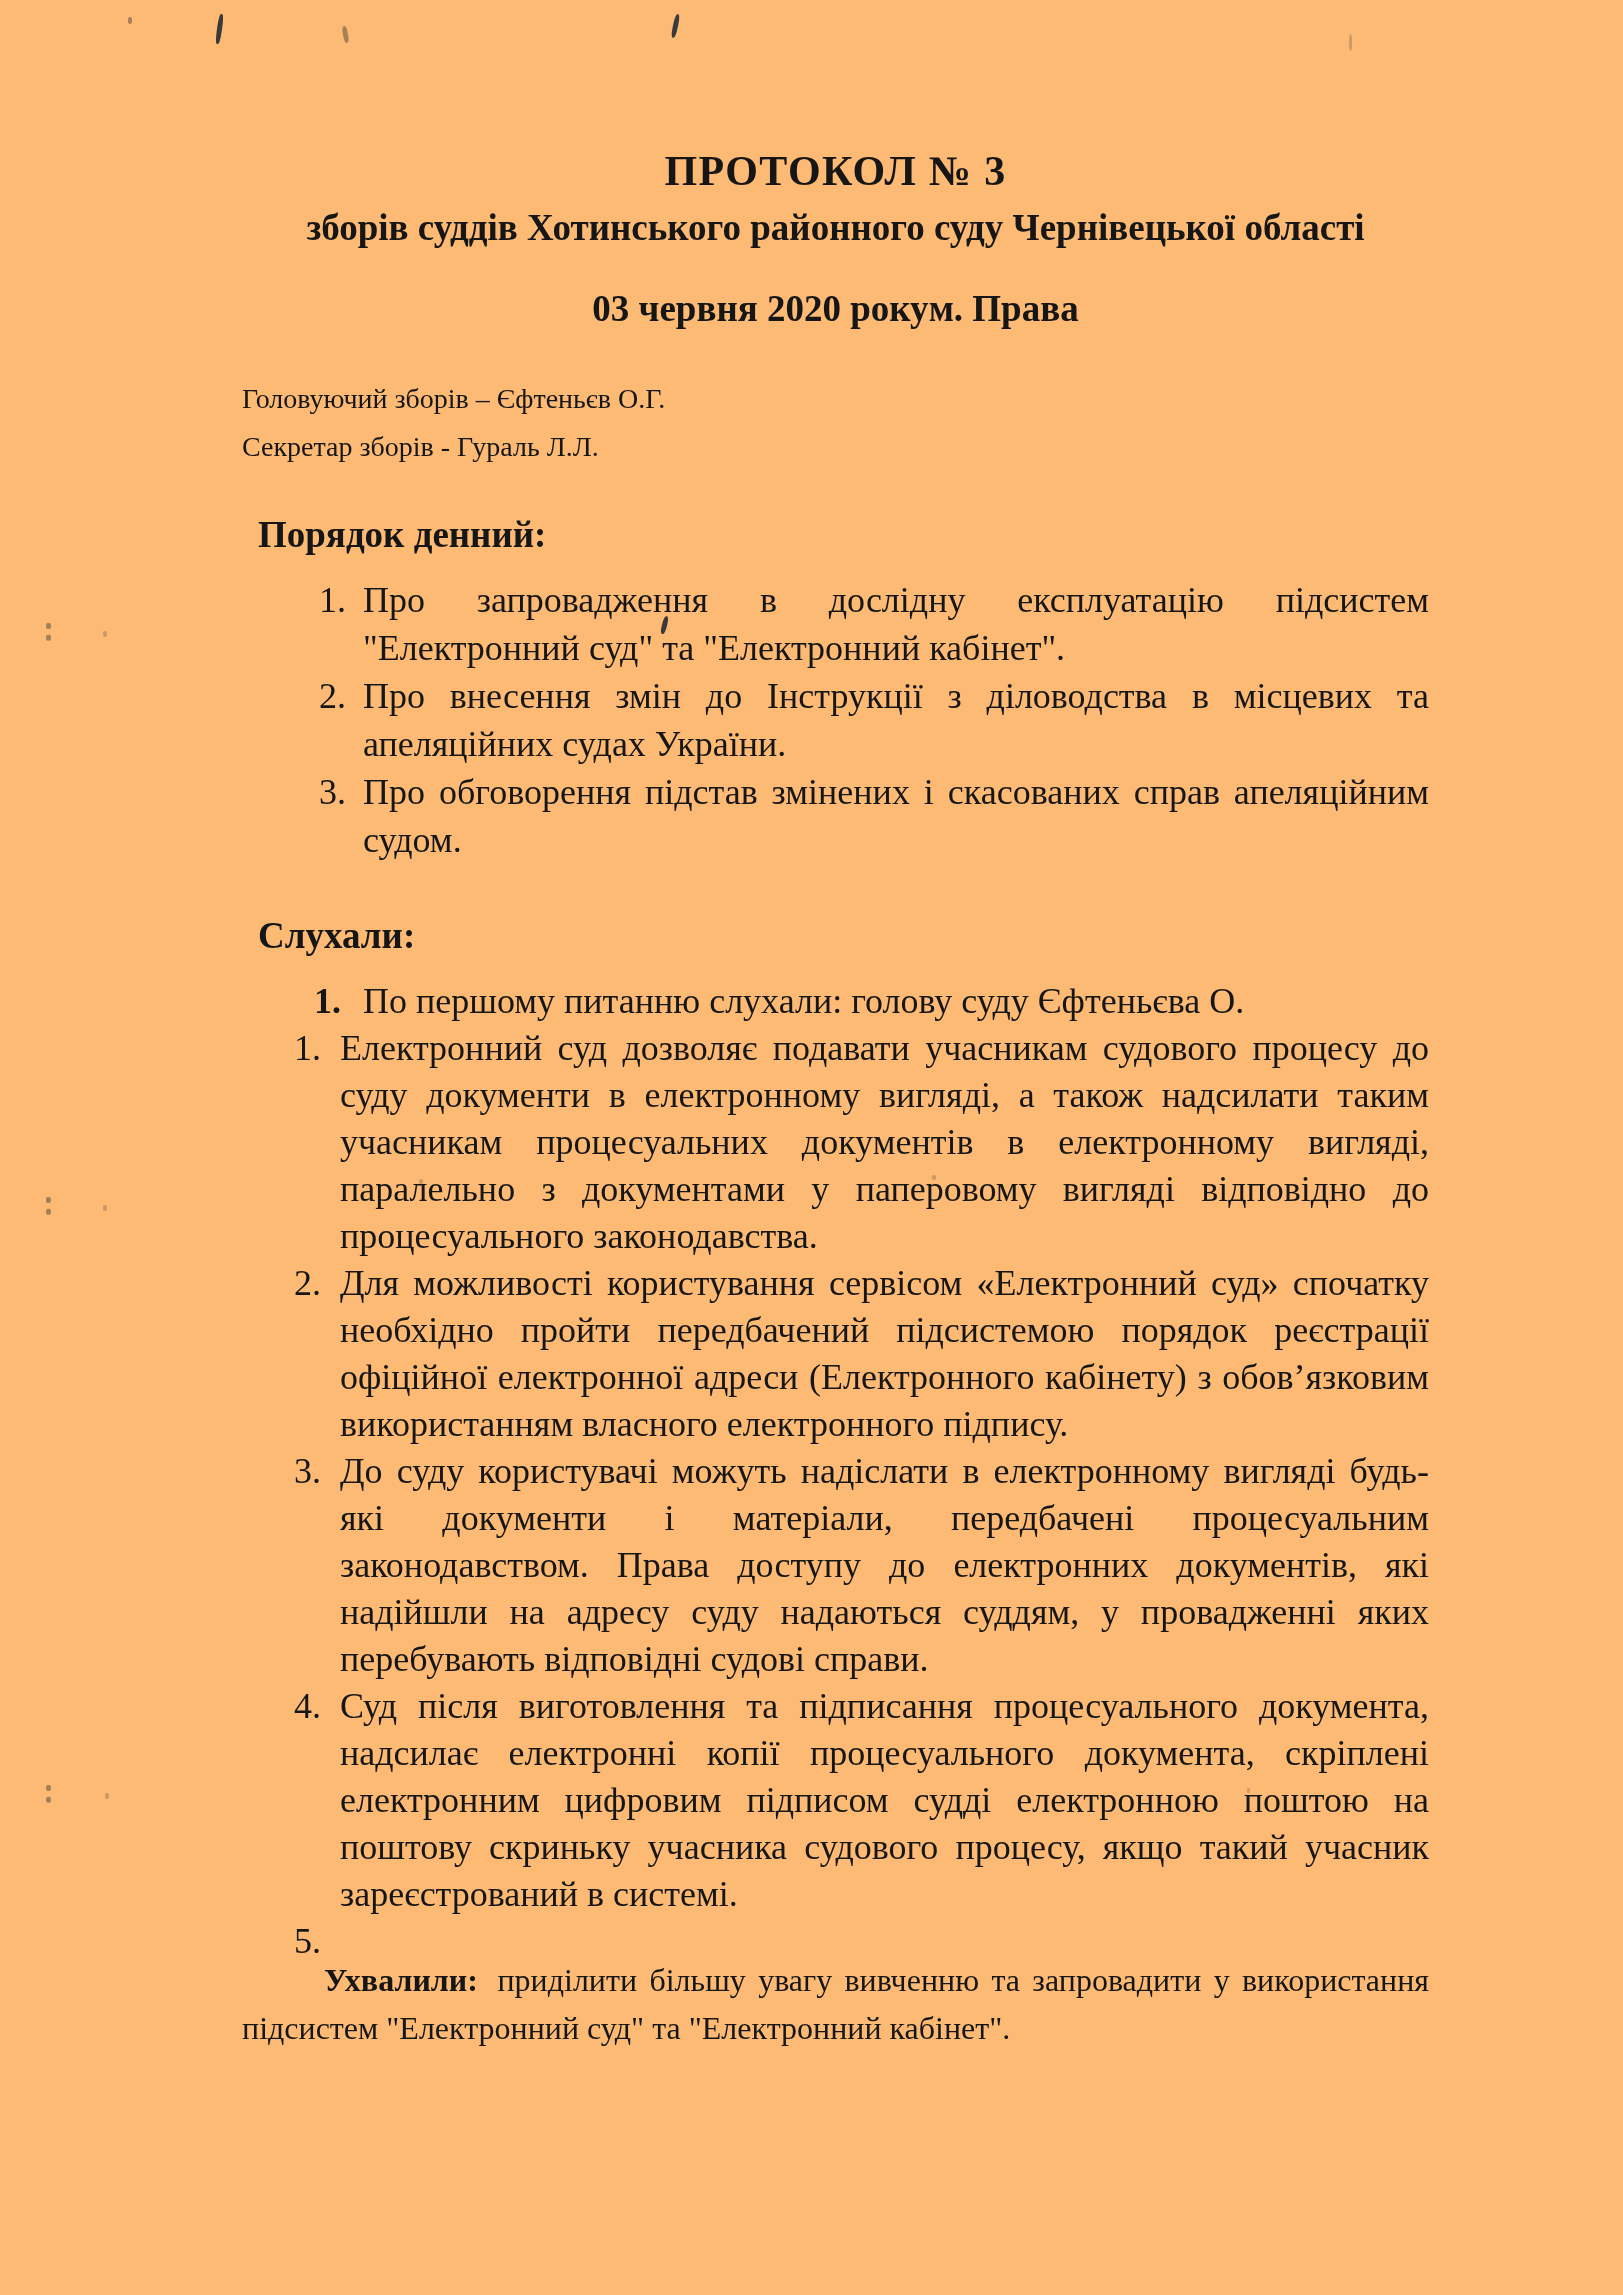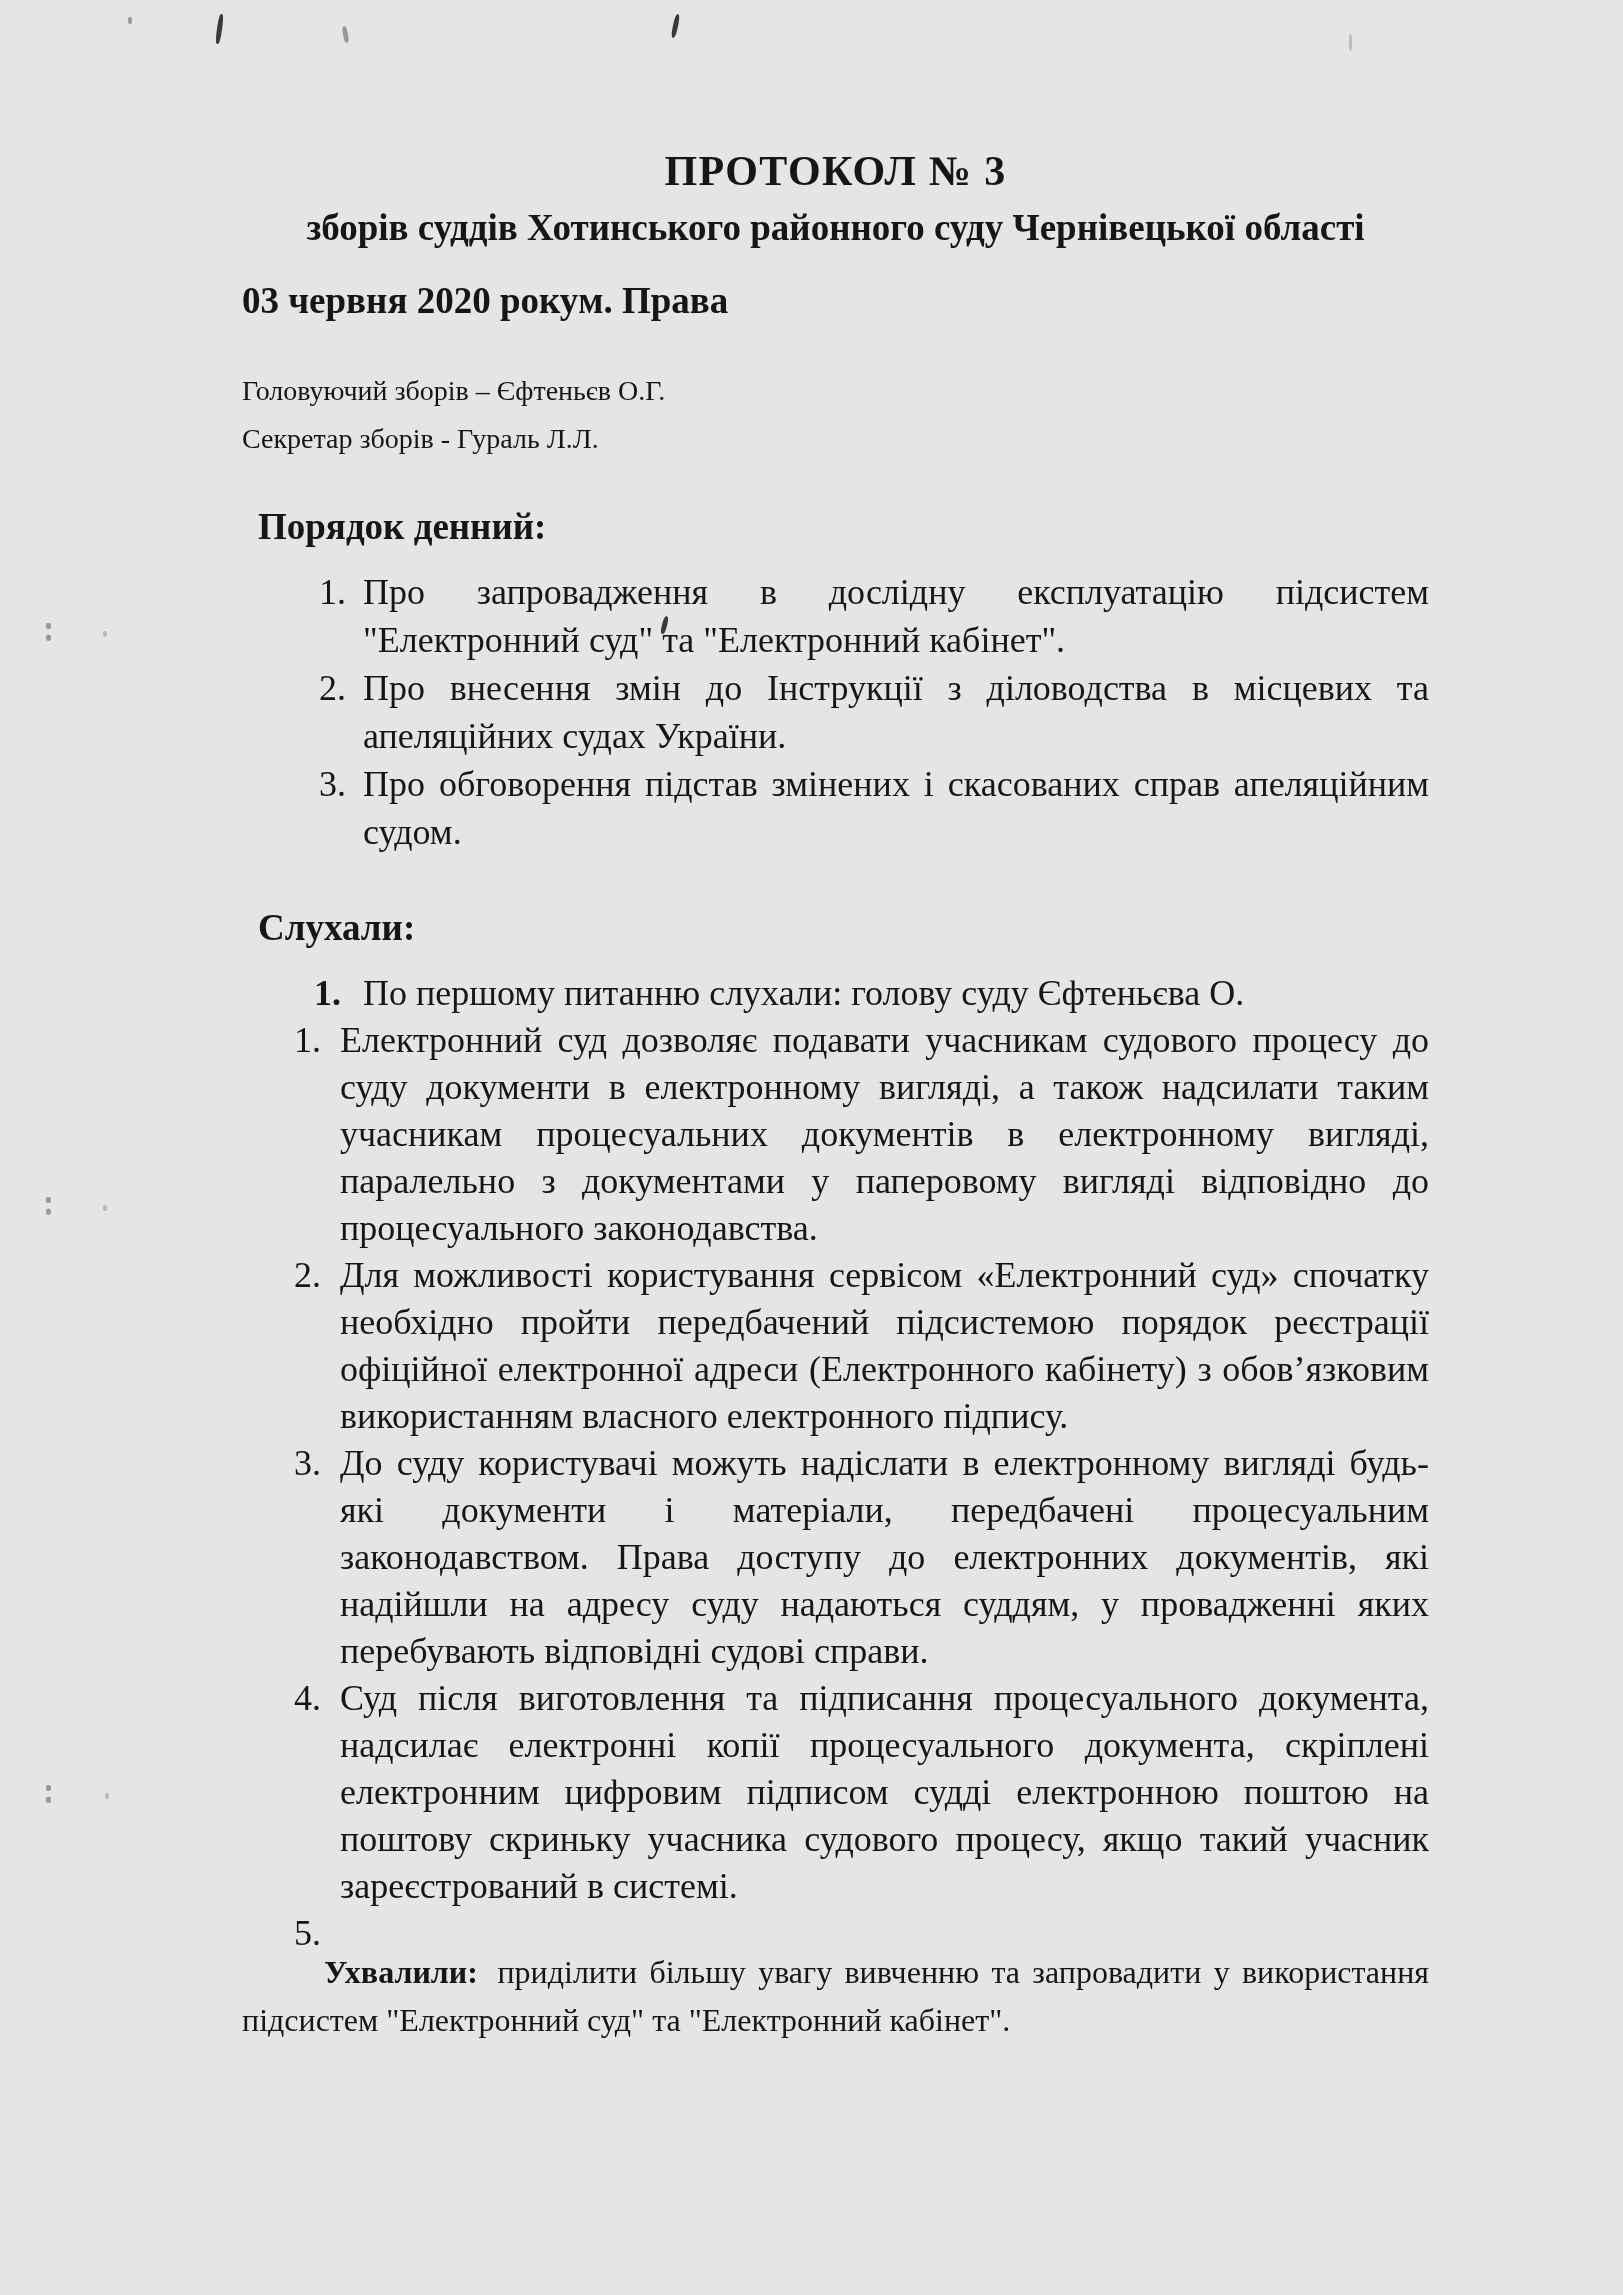--- a/index.html
+++ b/index.html
@@ -4,21 +4,21 @@
 <style>
   html, body {
     margin: 0;
     padding: 0;
     background: #ffffff;
   }
   .page {
     position: relative;
     width: 1623px;
     height: 2295px;
-    background: #e5e5e5;
+    background: #fdba74;
     color: #161616;
     font-family: "Liberation Serif", "DejaVu Serif", serif;
     box-sizing: border-box;
     padding: 145px 194px 0 242px;
     overflow: hidden;
   }
   .title {
     text-align: center;
     font-weight: bold;
     font-size: 42px;
@@ -28,25 +28,25 @@
   }
   .subtitle {
     text-align: center;
     font-weight: bold;
     font-size: 37px;
     line-height: 51px;
     margin: 5.2px 0 0 0;
   }
   .date-row {
     display: flex;
-    justify-content: flex-start;
+    justify-content: center;
     font-weight: bold;
     font-size: 37px;
     line-height: 51px;
-    margin-top: 22px;
+    margin-top: 30px;
   }
   .participants {
     margin-top: 41px;
     font-size: 28px;
     line-height: 48px;
   }
   .section-heading {
     font-weight: bold;
     font-size: 37px;
     line-height: 51px;

